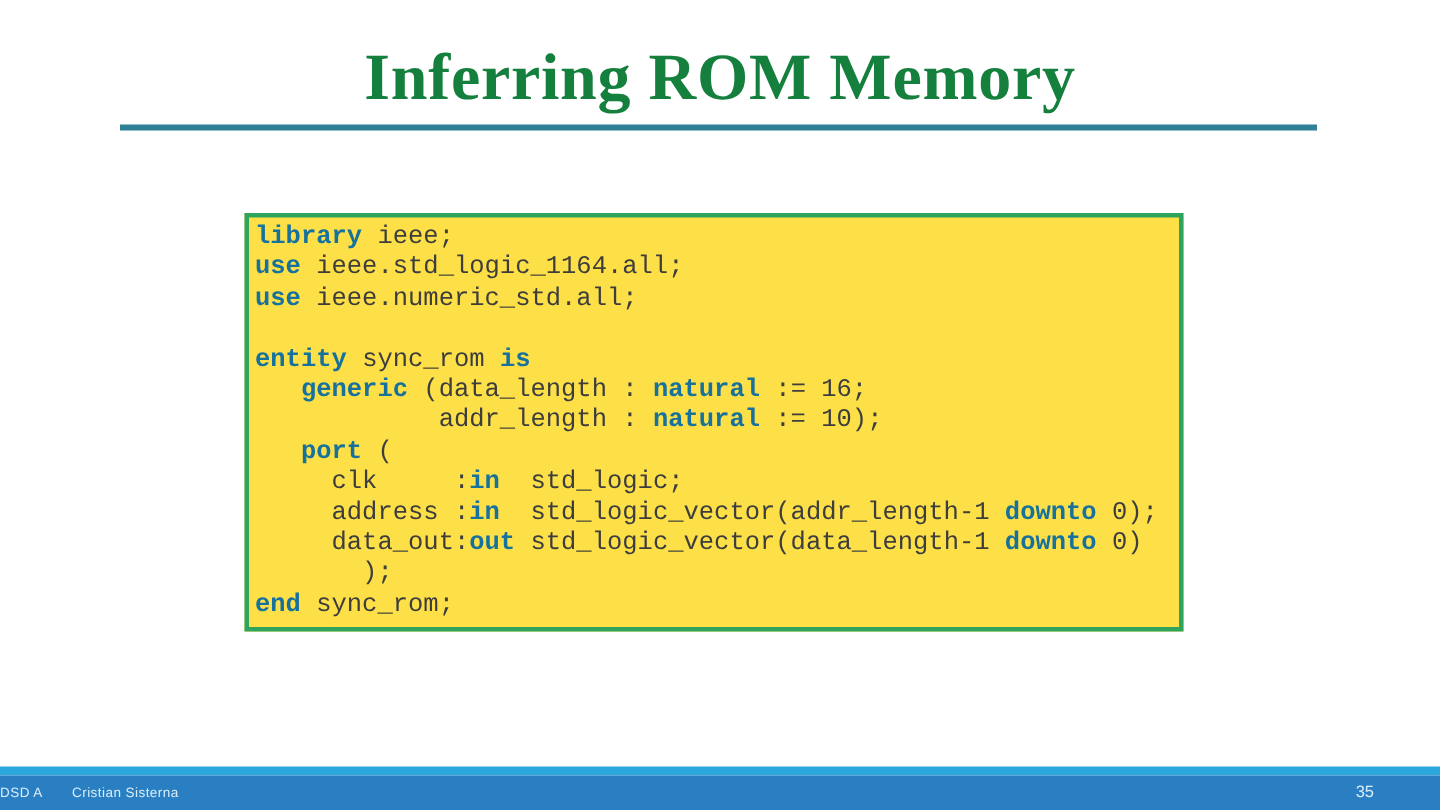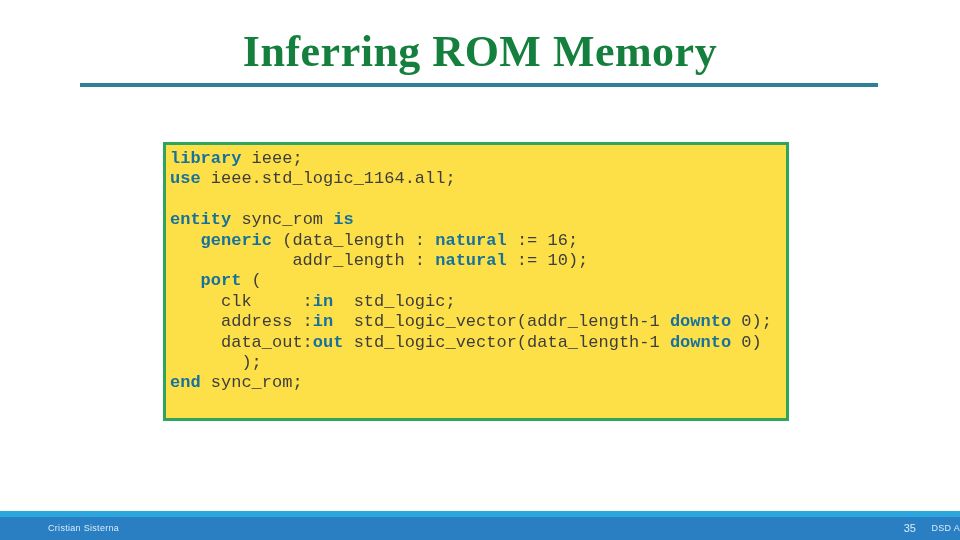--- a/index.html
+++ b/index.html
@@ -76,21 +76,21 @@
     left: 48px; top: 519px;
     height: 19px; line-height: 19px;
     font-size: 9px;
     color: #d8edf9;
     letter-spacing: 0.3px;
   }
   .footer-center {
     position: absolute;
     left: 0; right: 0; top: 519px;
     height: 19px; line-height: 19px;
-    text-align: right;
+    text-align: left;
     font-size: 9px;
     color: #d8edf9;
     letter-spacing: 0.3px;
   }
   .footer-right {
     position: absolute;
     right: 44px; top: 518px;
     height: 20px; line-height: 20px;
     font-size: 11px;
     color: #d8edf9;
@@ -103,20 +103,21 @@
 
   <div class="title">Inferring ROM Memory</div>
 
   <div class="title-rule"></div>
 
 
   <div class="code-box">
     <div class="code">
         <div class="code-line"><span class="kw">library</span><span> ieee;</span></div>
         <div class="code-line"><span class="kw">use</span><span> ieee.std_logic_1164.all;</span></div>
+        <div class="code-line"><span class="kw">use</span><span> ieee.numeric_std.all;</span></div>
         <div class="code-line">&nbsp;</div>
         <div class="code-line"><span class="kw">entity</span><span> sync_rom </span><span class="kw">is</span></div>
         <div class="code-line"><span>   </span><span class="kw">generic</span><span> (data_length : </span><span class="kw">natural</span><span> := 16;</span></div>
         <div class="code-line"><span>            addr_length : </span><span class="kw">natural</span><span> := 10);</span></div>
         <div class="code-line"><span>   </span><span class="kw">port</span><span> (</span></div>
         <div class="code-line"><span>     clk     :</span><span class="kw">in</span><span>  std_logic;</span></div>
         <div class="code-line"><span>     address :</span><span class="kw">in</span><span>  std_logic_vector(addr_length-1 </span><span class="kw">downto</span><span> 0);</span></div>
         <div class="code-line"><span>     data_out:</span><span class="kw">out</span><span> std_logic_vector(data_length-1 </span><span class="kw">downto</span><span> 0)</span></div>
         <div class="code-line"><span>       );</span></div>
         <div class="code-line"><span class="kw">end</span><span> sync_rom;</span></div>

